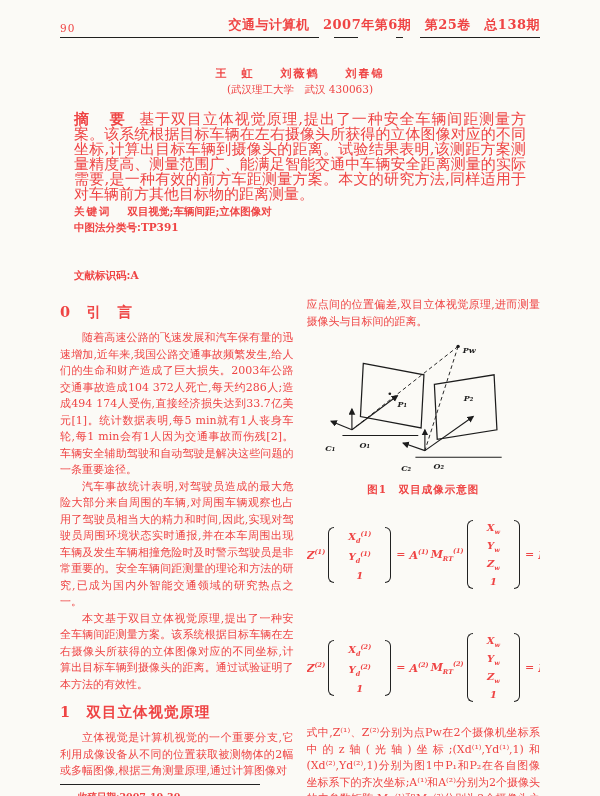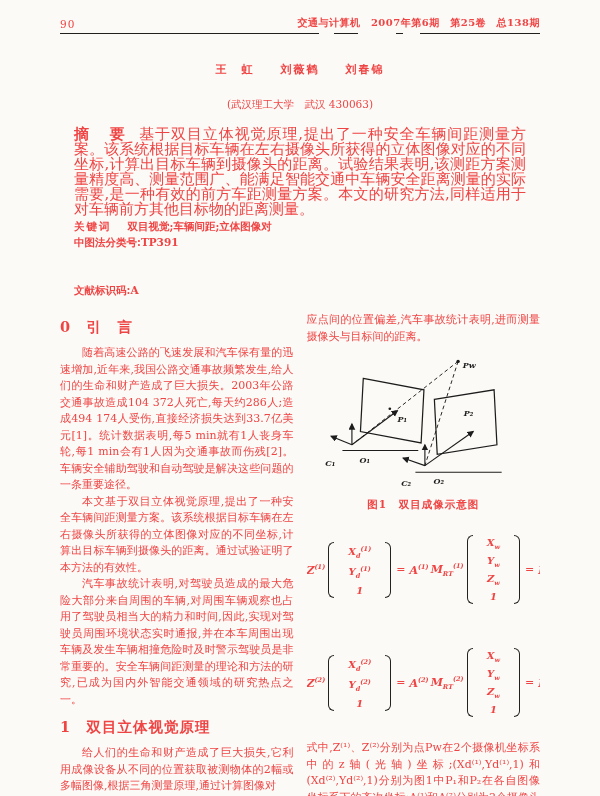--- a/index.html
+++ b/index.html
@@ -2,27 +2,27 @@
 <html><head>
 <meta charset="utf-8">
 <style>
   html,body{margin:0;padding:0;}
   body{background:#e9e7e2;font-family:"DejaVu Serif","Liberation Serif",serif;}
   .page{position:relative;width:600px;height:796px;margin:0 auto;background:#fbfaf6;color:#ef4444;
         box-sizing:border-box;padding:16px 60px 6px 60px;overflow:hidden;}
   
   .hdr{display:flex;justify-content:space-between;align-items:flex-end;font-size:10px;}
   .hdr .pgno{font-size:10.5px;letter-spacing:1px;}
-  .hdr .jinfo{font-weight:bold;font-size:10px;letter-spacing:.5px;}
+  .hdr .jinfo{font-weight:bold;font-size:13px;letter-spacing:.5px;}
   .hdr-rule{height:1.2px;margin-top:3px;
     background:linear-gradient(to right,#20201e 0 54%,transparent 54% 57%,#20201e 57% 62%,transparent 62% 70%,#20201e 70% 71.5%,transparent 71.5% 75%,#20201e 75% 100%);}
   
   .title{margin-top:24px;text-align:center;font-size:21px;font-weight:bold;letter-spacing:1.5px;}
   .authors{margin-top:28px;text-align:center;font-size:11px;font-weight:bold;letter-spacing:2px;}
-  .affil{margin-top:21px;text-align:center;font-size:10.5px;}
+  .affil{margin-top:2px;text-align:center;font-size:10.5px;}
   
   .abs{margin:15px 14px 0 14px;font-size:15px;line-height:15px;text-align:justify;}
   .abs .lbl{font-weight:bold;letter-spacing:2px;}
   .kw{margin:3px 14px 0 14px;font-size:10.5px;font-weight:bold;}
   .kw .lbl{letter-spacing:2px;margin-right:16px;}
   .clc{margin:2px 14px 0 14px;font-size:10.5px;font-weight:bold;display:flex;gap:34px;flex-direction:column;}
   
   .cols{display:flex;gap:13px;margin-top:14px;height:503px;overflow:hidden;}
   .col{flex:1;min-width:0;overflow:hidden;display:flex;flex-direction:column;}
   .sec-h{font-size:14.5px;font-weight:bold;margin:6px 0 8px 0;letter-spacing:1px;}
@@ -74,32 +74,32 @@
   <div class="clc">
     <span>中图法分类号:TP391</span>
     <span>文献标识码:A</span>
   </div>
 
   <div class="cols">
 
     <div class="col">
       <div class="sec-h">0　引　言</div>
       <p class="body">随着高速公路的飞速发展和汽车保有量的迅速增加,近年来,我国公路交通事故频繁发生,给人们的生命和财产造成了巨大损失。2003年公路交通事故造成104 372人死亡,每天约286人;造成494 174人受伤,直接经济损失达到33.7亿美元[1]。统计数据表明,每5 min就有1人丧身车轮,每1 min会有1人因为交通事故而伤残[2]。车辆安全辅助驾驶和自动驾驶是解决这些问题的一条重要途径。</p>
+      <p class="body">汽车事故统计表明,对驾驶员造成的最大危险大部分来自周围的车辆,对周围车辆观察也占用了驾驶员相当大的精力和时间,因此,实现对驾驶员周围环境状态实时通报,并在本车周围出现车辆及发生车辆相撞危险时及时警示驾驶员是非常重要的。安全车辆间距测量的理论和方法的研究,已成为国内外智能交通领域的研究热点之一。</p>
       <p class="body">本文基于双目立体视觉原理,提出了一种安全车辆间距测量方案。该系统根据目标车辆在左右摄像头所获得的立体图像对应的不同坐标,计算出目标车辆到摄像头的距离。通过试验证明了本方法的有效性。</p>
-      <p class="body">汽车事故统计表明,对驾驶员造成的最大危险大部分来自周围的车辆,对周围车辆观察也占用了驾驶员相当大的精力和时间,因此,实现对驾驶员周围环境状态实时通报,并在本车周围出现车辆及发生车辆相撞危险时及时警示驾驶员是非常重要的。安全车辆间距测量的理论和方法的研究,已成为国内外智能交通领域的研究热点之一。</p>
       <div class="sec-h" style="margin-top:10px;">1　双目立体视觉原理</div>
-      <p class="body">给人们的生命和财产造成了巨大损失,它利用成像设备从不同的位置获取被测物体的2幅或多幅图像,根据三角测量原理,通过计算图像对</p>
+      <p class="body">立体视觉是计算机视觉的一个重要分支,它利用成像设备从不同的位置获取被测物体的2幅或多幅图像,根据三角测量原理,通过计算图像对</p>
       <div class="footnote">
         <div class="fn-rule"></div>
         <div class="fn-text">收稿日期:2007-10-30</div>
       </div>
     </div>
 
     <div class="col">
-      <p class="body noindent">应点间的位置偏差,汽车事故统计表明,进而测量摄像头与目标间的距离。</p>
+      <p class="body noindent">应点间的位置偏差,双目立体视觉原理,进而测量摄像头与目标间的距离。</p>
 
       <div class="fig">
         <svg width="218" height="148" viewBox="0 0 230 150">
           <defs>
             <marker id="ah" markerWidth="7" markerHeight="7" refX="5" refY="3" orient="auto">
               <path d="M0,0 L6,3 L0,6 Z" fill="#1c1c1c"></path>
             </marker>
           </defs>
 
           <circle cx="152" cy="10" r="1.8" fill="#1c1c1c"></circle>

